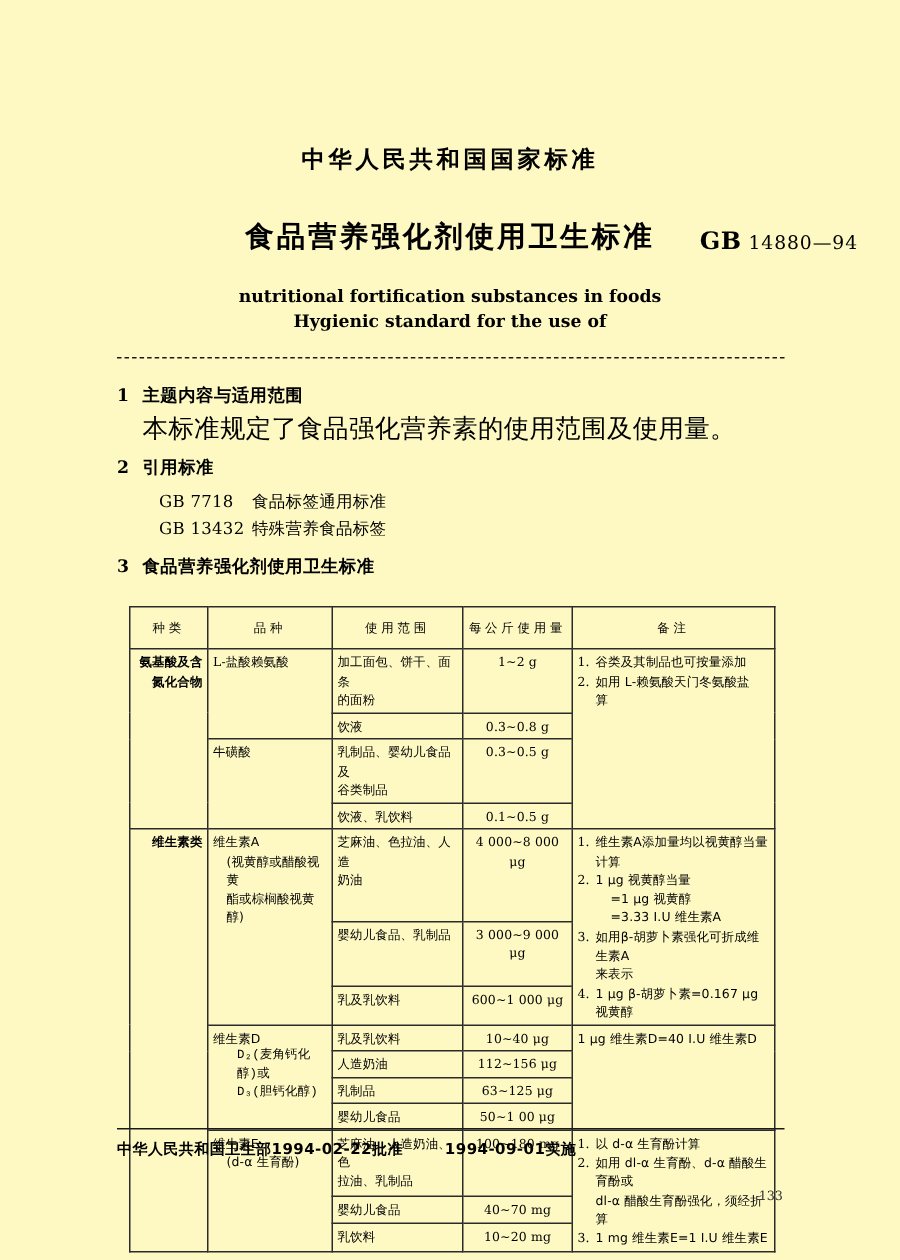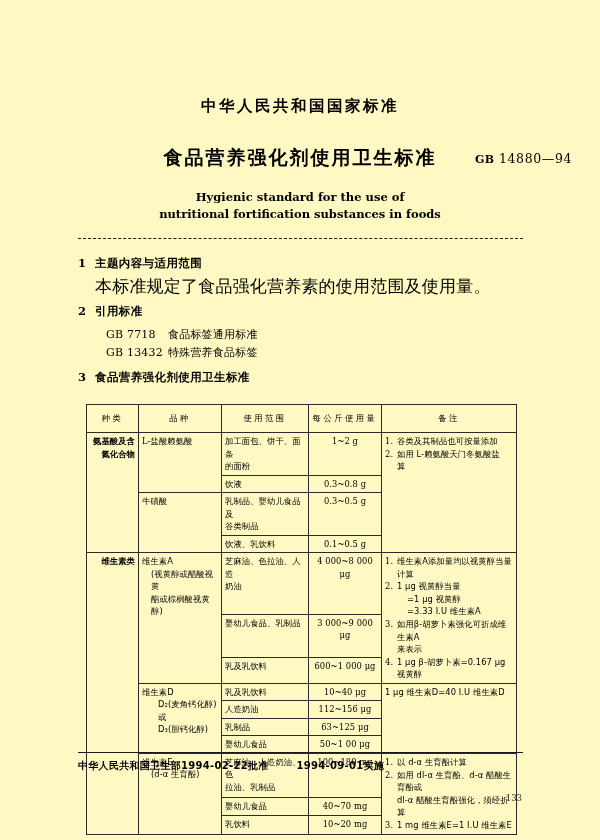--- a/index.html
+++ b/index.html
@@ -51,21 +51,21 @@
     position: absolute;
     right: 28px;
     top: 6px;
     font-size: 12.5px;
     font-family: "DejaVu Serif", "Liberation Serif", serif;
     letter-spacing: 0.6px;
     color: #000;
     white-space: nowrap;
   }
   .std-code .gb {
-    font-size: 11px;
+    font-size: 16px;
     font-weight: bold;
     letter-spacing: 0.4px;
   }
   .eng-title {
     margin-top: 18px;
     font-family: "DejaVu Serif", "Liberation Serif", serif;
     font-size: 11.5px;
     font-weight: bold;
     line-height: 17px;
     color: #000;
@@ -165,21 +165,21 @@
   td.c-scope { vertical-align: top; }
   td.c-amt {
     text-align: center;
     font-family: "DejaVu Serif", "Liberation Serif", serif;
     vertical-align: middle;
     letter-spacing: 0.2px;
   }
   td.c-remark { vertical-align: top; }
   .ser { font-family: "DejaVu Serif", "Liberation Serif", serif; }
   .ind1 { display: block; padding-left: 9px; }
-  .ind2 { display: block; padding-left: 16px; }
+  .ind2 { display: block; padding-left: 16px; font-family: Liberation Mono, monospace; }
   .nlist { margin: 0; }
   .nitem {
     display: flex;
     align-items: flex-start;
     line-height: 12.6px;
   }
   .nitem .n {
     flex: 0 0 12px;
     font-family: "DejaVu Serif", "Liberation Serif", serif;
   }
@@ -226,22 +226,22 @@
 
   <div class="title-block">
     <div class="national-standard">中华人民共和国国家标准</div>
 
     <div class="main-title-row">
       <span class="main-title">食品营养强化剂使用卫生标准</span>
       <span class="std-code"><span class="gb">GB</span>&nbsp;<span>14880—94</span></span>
     </div>
 
     <div class="eng-title">
+      <div>nutritional fortification substances in foods</div>
       <div>Hygienic standard for the use of</div>
-      <div>nutritional fortification substances in foods</div>
     </div>
   </div>
 
   <div class="rule"></div>
 
   <div class="body-area">
 
     <div class="sec">
       <span class="sec-num">1</span>
       <span class="sec-title">主题内容与适用范围</span>

